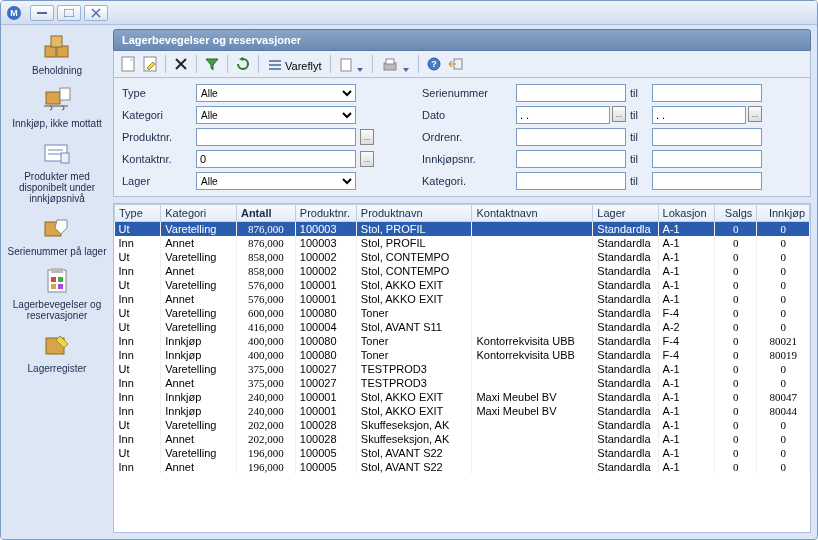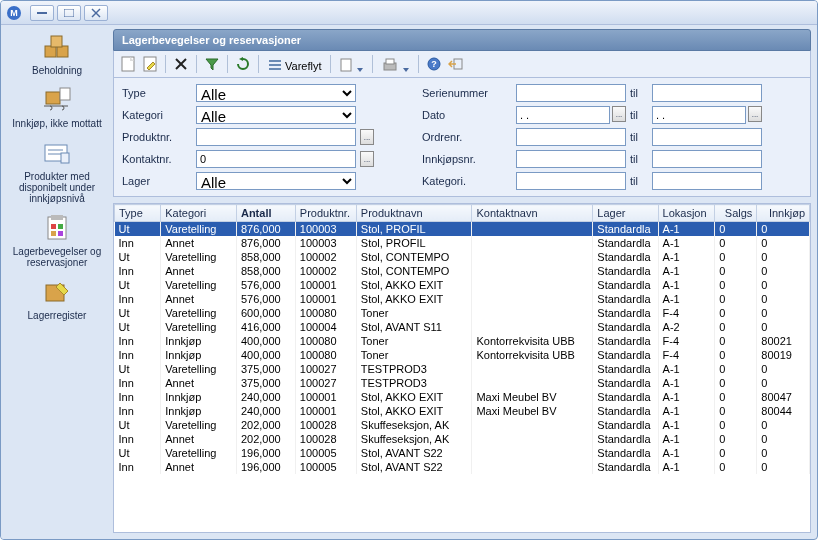--- a/index.html
+++ b/index.html
@@ -17,29 +17,29 @@
 .main { flex: 1; display: flex; flex-direction: column; padding: 4px 6px 6px 0; }
 .panel-header { background: linear-gradient(#8aa6c8,#6a8ab4); color: #fff; font-weight: bold; font-size: 11px; padding: 4px 8px; border: 1px solid #5a7aa4; border-radius: 3px 3px 0 0; }
 .toolbar { background: #eaf0fa; border: 1px solid #aebedc; border-top: none; padding: 3px 4px; display: flex; align-items: center; gap: 2px; }
 .toolbar .tb-btn { width: 20px; height: 20px; display: flex; align-items: center; justify-content: center; cursor: pointer; border-radius: 2px; }
 .toolbar .sep { width: 1px; height: 18px; background: #b0c0d8; margin: 0 3px; }
 .toolbar .combo-btn { display: flex; align-items: flex-end; padding: 2px 4px; height: 20px; border-radius: 2px; cursor: pointer; gap: 3px; }
 .chev { width: 0; height: 0; border-left: 3px solid transparent; border-right: 3px solid transparent; border-top: 4px solid #4a6aa0; margin-left: 2px;}
 .filters { background: #eaf0fa; border: 1px solid #aebedc; border-top: none; padding: 6px 8px; display: grid; grid-template-columns: 70px 160px 14px 40px 90px 110px 18px 110px 14px; column-gap: 4px; row-gap: 4px; align-items: center; font-size: 11px; color: #1a2a4a;}
 .filters label { white-space: nowrap; }
 .filters input[type=text] { height: 18px; border: 1px solid #7a9ac4; background: #fff; padding: 0 3px; font-size: 11px; width: 100%; }
-.filters select { height: 18px; border: 1px solid #7a9ac4; background: #fff; font-size: 15px; width: 100%; }
+.filters select { height: 18px; border: 1px solid #7a9ac4; background: #fff; font-size: 10px; width: 100%; }
 .filters .dots-btn { width: 14px; height: 16px; border: 1px solid #888; background: linear-gradient(#fafafa,#ddd); font-size: 8px; display: flex; align-items: center; justify-content:center; cursor: pointer; }
 .grid-wrap { flex: 1; border: 1px solid #aebedc; background: #fff; margin-top: 6px; overflow: hidden; position: relative; display: flex; }
 .grid-scroll { overflow-y: scroll; flex: 1; }
 table.grid { width: 100%; border-collapse: collapse; font-size: 11px; table-layout: fixed; }
 table.grid th { background: linear-gradient(#f6f9fd,#e4ecf7); border: 1px solid #c3d0e4; padding: 2px 4px; text-align: left; font-weight: normal; color: #1a2a4a; position: sticky; top: 0; }
 table.grid th.sorted { font-weight: bold; }
 table.grid td { padding: 1px 4px; border-right: 1px solid #f0f0f0; white-space: nowrap; overflow: hidden; text-overflow: ellipsis; }
-table.grid td.num { text-align: left; }
+table.grid td.num { text-align: center; font-family: Liberation Serif, serif; }
 table.grid tr.sel td { background: #2a5db0; color: #fff; }
 
 .svg { display: block; }
 </style>
 </head>
 <body>
 
 <div class="window">
 
   <div class="titlebar">
@@ -88,20 +88,29 @@
       <div class="side-item">
         <div class="icon-box">
             <svg width="28" height="24">
               <rect x="2" y="4" width="22" height="16" fill="#fff" stroke="#6a8ab4"></rect>
               <line x1="5" y1="9" x2="20" y2="9" stroke="#6a8ab4"></line>
               <line x1="5" y1="13" x2="20" y2="13" stroke="#6a8ab4"></line>
               <rect x="18" y="12" width="8" height="10" fill="#eaf0fa" stroke="#6a8ab4"></rect>
             </svg>
           </div>
         <div class="lbl">Produkter med disponibelt under innkjøpsnivå</div>
+      </div>
+      <div class="side-item">
+        <div class="icon-box">
+            <svg width="28" height="24">
+              <rect x="2" y="6" width="16" height="14" fill="#d9a34a" stroke="#8a6a2a"></rect>
+              <path d="M14 4 L24 4 L24 12 L18 18 L12 12 Z" fill="#fff" stroke="#888"></path>
+            </svg>
+          </div>
+        <div class="lbl">Serienummer på lager</div>
       </div>
       <div class="side-item">
         <div class="icon-box">
             <svg width="28" height="28">
               <rect x="5" y="3" width="18" height="22" fill="#fff" stroke="#888"></rect>
               <rect x="8" y="1" width="12" height="5" fill="#bbb"></rect>
               <rect x="8" y="10" width="5" height="5" fill="#d44"></rect>
               <rect x="15" y="10" width="5" height="5" fill="#4a4"></rect>
               <rect x="8" y="17" width="5" height="5" fill="#d9a34a"></rect>
               <rect x="15" y="17" width="5" height="5" fill="#a4d"></rect>

